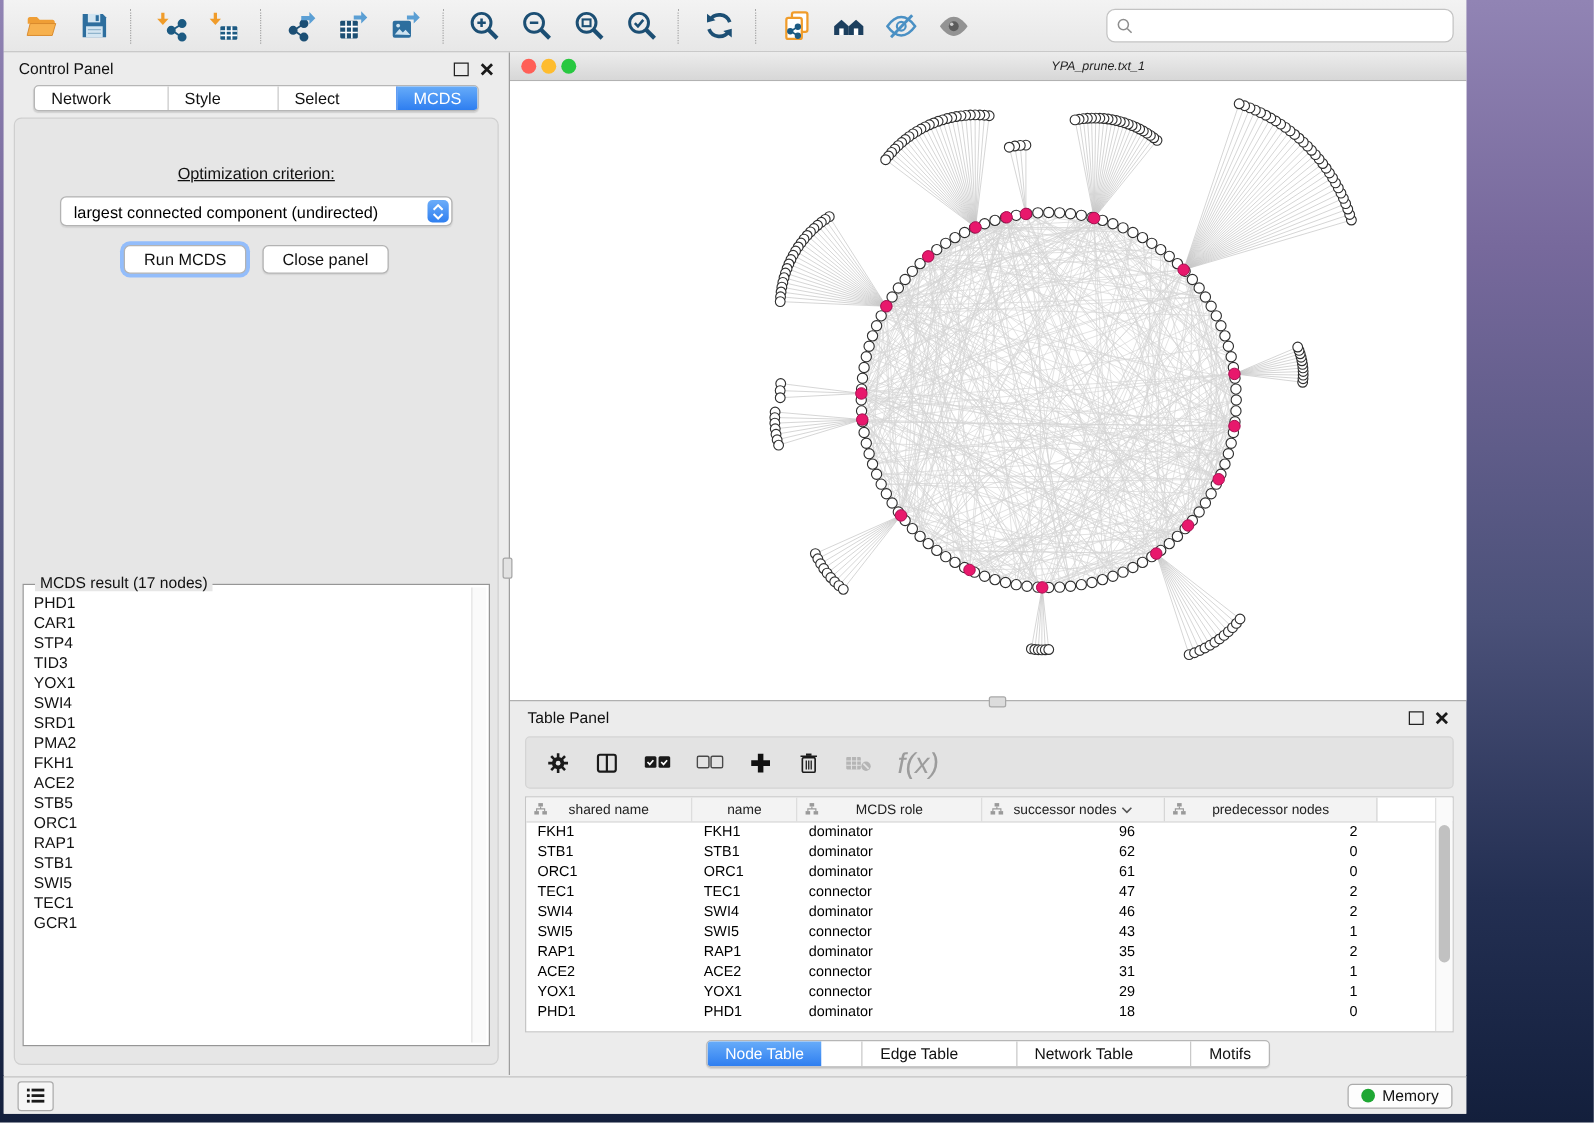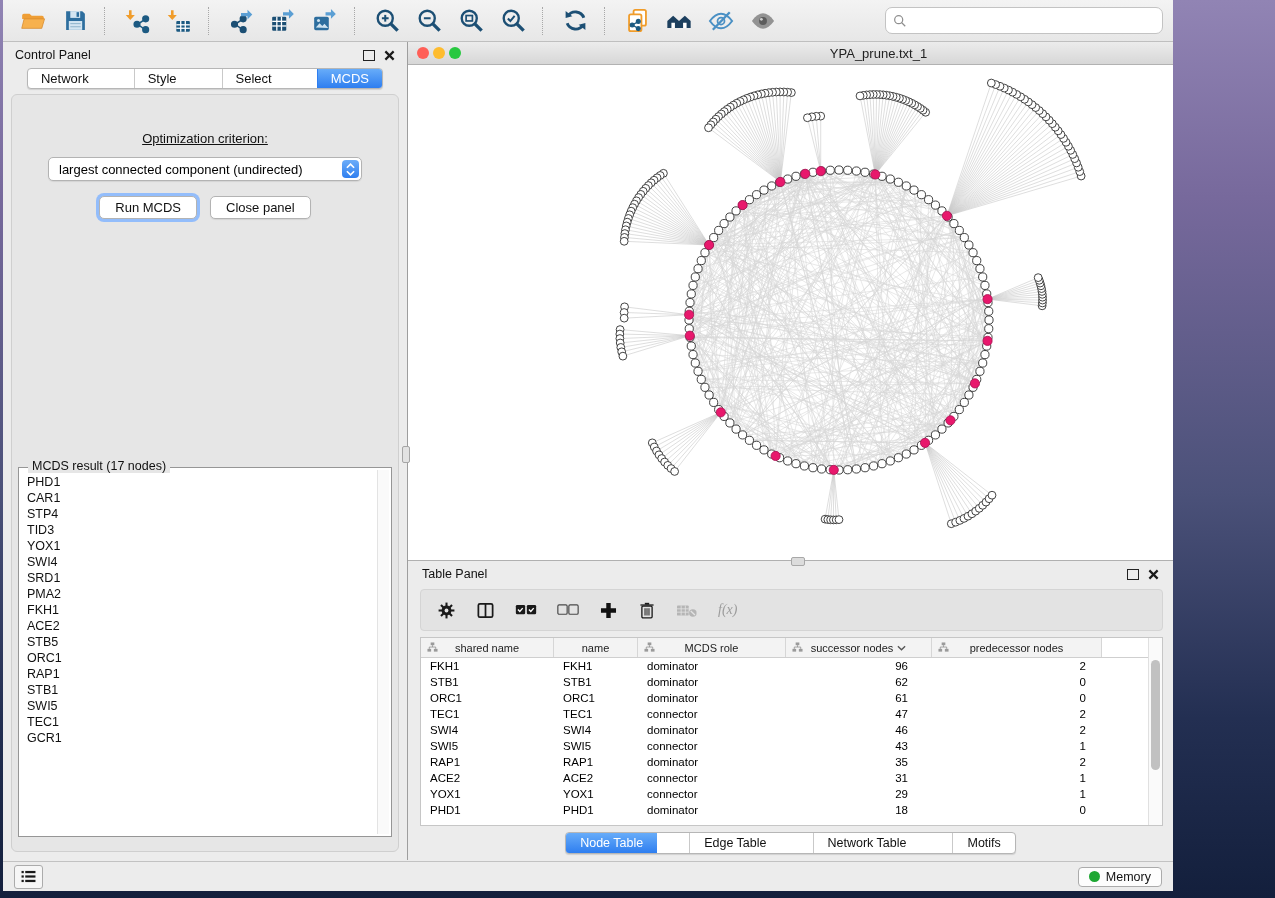--- a/index.html
+++ b/index.html
@@ -50,21 +50,21 @@
   .mcds-list{position:absolute;inset:1px 14px 1px 1px;overflow:hidden;padding:5px 0 0 7px;}
   .mcds-item{font-size:12.5px;line-height:16px;color:#111;}
   .list-track{position:absolute;top:2px;right:2px;bottom:2px;width:11px;background:#fafafa;border-left:1px solid #e3e3e3;}
 
   
   .net-window{height:518px;display:flex;flex-direction:column;background:#fff;min-width:0;}
   .titlebar{height:22px;background:linear-gradient(#ececec,#d7d7d7);border-bottom:1px solid #b2b2b2;
     position:relative;display:flex;align-items:center;justify-content:center;flex:0 0 22px;}
   .lights{position:absolute;left:9px;top:5px;display:flex;gap:4px;}
   .light{width:12px;height:12px;border-radius:50%;}
-  .net-title{font-size:13px;color:#222;transform:translateX(88px);}
+  .net-title{font-size:10px;color:#222;transform:translateX(88px);font-style:italic;}
   .net-canvas{flex:1;background:#fff;position:relative;}
   .net-canvas svg{display:block;}
 
   
   .table-panel{flex:1;background:#ececec;border-top:1px solid #b0b0b0;position:relative;}
   .hgrip{position:absolute;top:-4px;left:50%;width:12px;height:7px;background:#dcdcdc;border:1px solid #a8a8a8;border-radius:2px;}
   .tp-header{height:26px;display:flex;align-items:center;padding:0 14px;font-size:12.5px;color:#111;}
   .tp-toolbar{position:absolute;top:28px;left:12px;right:10px;height:42px;background:#e3e3e3;
     border:1px solid #d4d4d4;border-radius:4px;display:flex;align-items:center;gap:20px;padding:0 16px;box-sizing:border-box;}
   .tp-tool{display:flex;align-items:center;justify-content:center;}
@@ -1306,21 +1306,21 @@
             <svg width="22" height="15" viewBox="0 0 26 18">
               <rect x="1" y="3" width="14" height="12" rx="1" fill="#b5b5b5"></rect>
               <line x1="1" y1="7" x2="15" y2="7" stroke="#e3e3e3" stroke-width="1"></line>
                 <line x1="1" y1="11" x2="15" y2="11" stroke="#e3e3e3" stroke-width="1"></line>
               <line x1="6" y1="3" x2="6" y2="15" stroke="#e3e3e3" stroke-width="1"></line>
                 <line x1="11" y1="3" x2="11" y2="15" stroke="#e3e3e3" stroke-width="1"></line>
               <circle cx="20" cy="12" r="4.5" fill="#b5b5b5"></circle>
                 <line x1="17.5" y1="9.5" x2="22.5" y2="14.5" stroke="#e3e3e3" stroke-width="1.6"></line>
             </svg>
           </span>
-          <span class="tp-tool" style="font-family:Liberation Serif, serif;font-style:italic;font-size:14px;color:#9c9c9c;">f(x)</span>
+          <span class="tp-tool" style="font-family:Liberation Sans, sans-serif;font-style:italic;font-size:23px;color:#9c9c9c;">f(x)</span>
         </div>
 
         <div class="tp-table">
           <div class="thead">
             <div class="th w0">
               <svg class="hier" width="11" height="11" viewBox="0 0 12 12">
                 <rect x="4" y="0.5" width="4" height="3" fill="#9a9a9a"></rect>
                   <rect x="0.5" y="7.5" width="4" height="3" fill="#9a9a9a"></rect>
                   <rect x="7.5" y="7.5" width="4" height="3" fill="#9a9a9a"></rect>
                 <path d="M6 3.5v2M2.5 7.5v-2h7v2" stroke="#9a9a9a" stroke-width="1" fill="none"></path>

